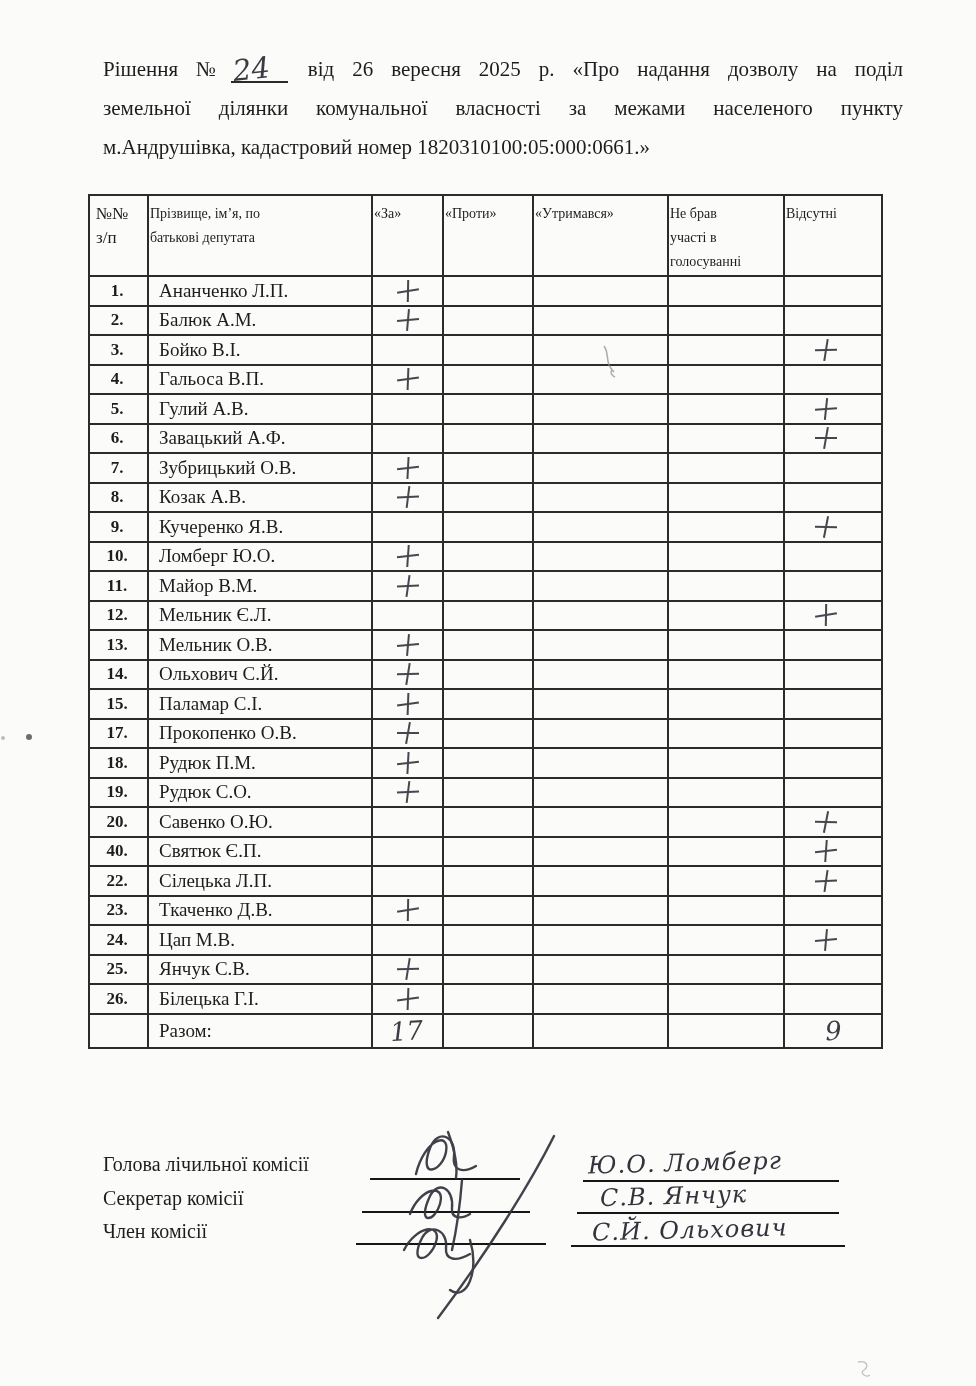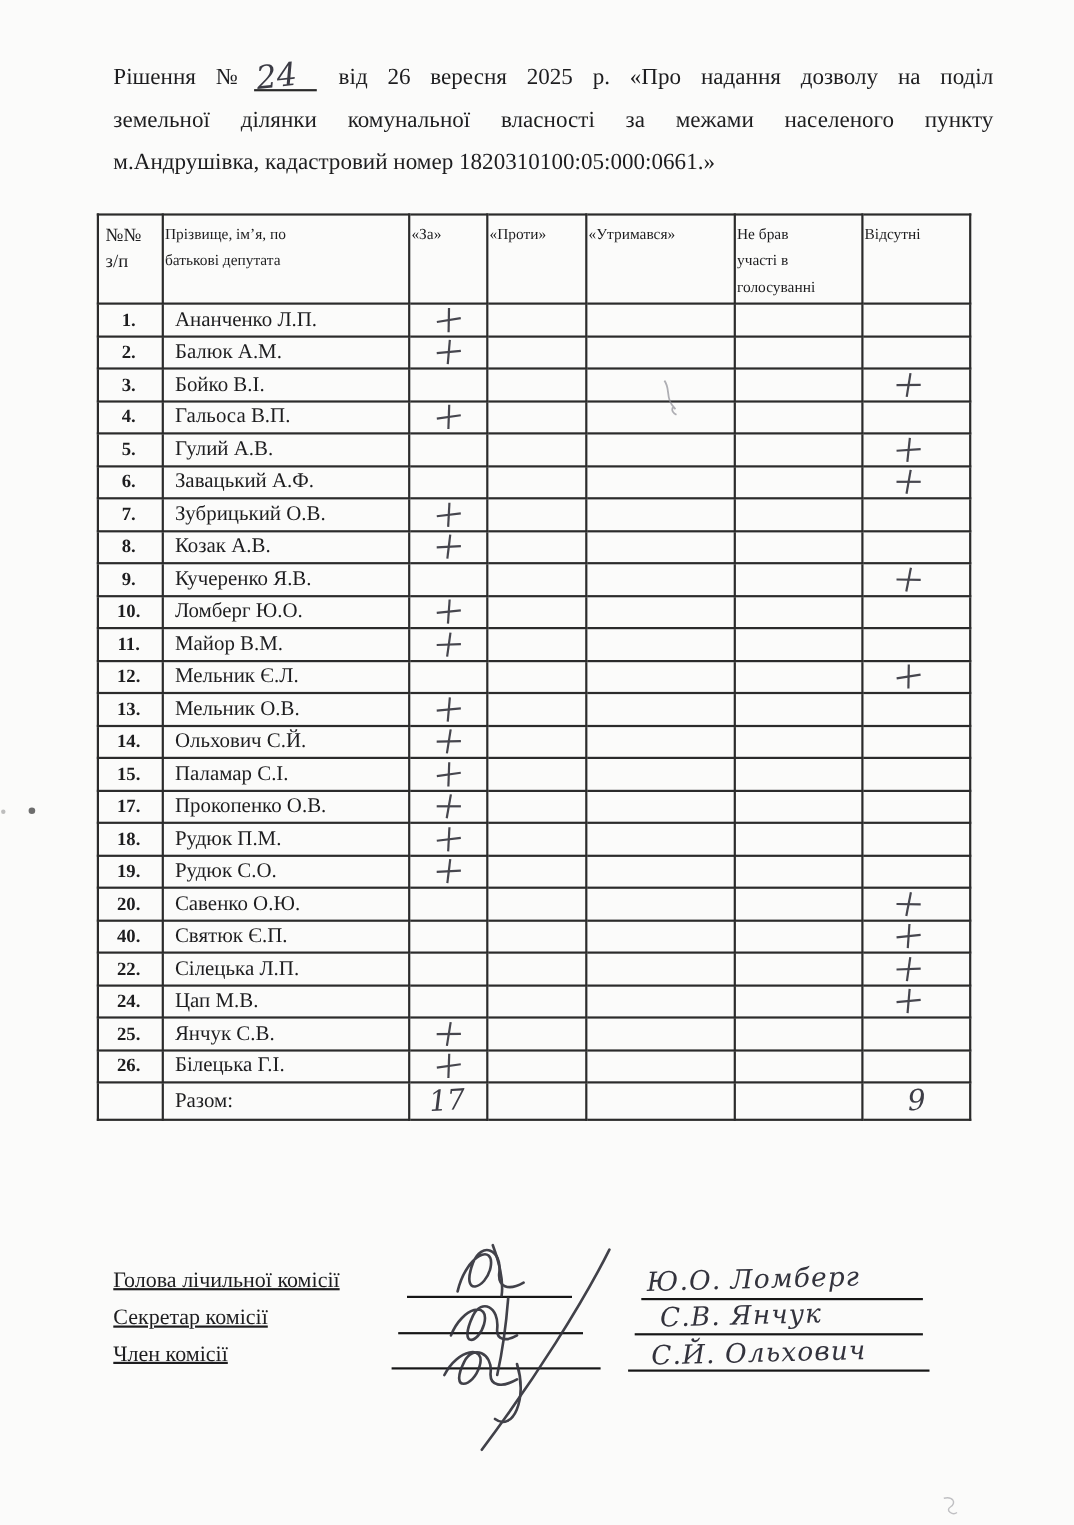--- a/index.html
+++ b/index.html
@@ -27,21 +27,21 @@
   td.c-name{font-size:19px;padding-left:10px;}
   td.c-mark{text-align:center;vertical-align:middle;}
   .mark{position:relative;display:inline-block;width:22px;height:20px;vertical-align:middle;}
   .mark::before{content:"";position:absolute;left:0;right:0;top:9px;height:2px;background:#46464e;transform:rotate(-4deg);}
   .mark::after{content:"";position:absolute;top:-1px;bottom:-1px;left:10px;width:2px;background:#46464e;transform:rotate(6deg);}
   .shift-left{margin-right:14px;}
   .hw-total{display:inline-block;font-family:"DejaVu Serif", serif;font-style:italic;font-size:26px;color:#3d3d46;transform:rotate(-4deg);}
   .t-left{display:block;text-align:left;padding-left:16px;}
   .razom-label{font-size:20px;margin-top:24px;}
   
-  .sig-label{position:absolute;left:103px;font-size:20px;white-space:nowrap;text-decoration:underline;}
+  .sig-label{position:absolute;left:103px;font-size:20px;white-space:nowrap;}
   .sig-line{position:absolute;height:2px;background:#161616;}
   .sig-name{position:absolute;font-family:"DejaVu Serif", serif;font-style:italic;font-size:24px;color:#33333d;white-space:nowrap;transform:rotate(-1.5deg);letter-spacing:1px;}
   .sig-svg{position:absolute;left:358px;top:1122px;}
   
   .speck{position:absolute;border-radius:50%;background:#4a4a4a;}
   .stray-svg{position:absolute;}
 </style>
 </head>
 <body>
 
@@ -258,20 +258,29 @@
       <tr class="data-row">
         <td class="c-num">22.</td>
         <td class="c-name">Сілецька Л.П.</td>
         <td class="c-mark"></td>
         <td class="c-mark"></td>
         <td class="c-mark"></td>
         <td class="c-mark"></td>
         <td class="c-mark"><span class="mark shift-left" title="+" style="transform: rotate(2deg);"></span></td>
       </tr>
       <tr class="data-row">
+        <td class="c-num">23.</td>
+        <td class="c-name">Ткаченко Д.В.</td>
+        <td class="c-mark"><span class="mark" title="+" style="transform: rotate(-5deg);"></span></td>
+        <td class="c-mark"></td>
+        <td class="c-mark"></td>
+        <td class="c-mark"></td>
+        <td class="c-mark"></td>
+      </tr>
+      <tr class="data-row">
         <td class="c-num">24.</td>
         <td class="c-name">Цап М.В.</td>
         <td class="c-mark"></td>
         <td class="c-mark"></td>
         <td class="c-mark"></td>
         <td class="c-mark"></td>
         <td class="c-mark"><span class="mark shift-left" title="+" style="transform: rotate(-1deg);"></span></td>
       </tr>
       <tr class="data-row">
         <td class="c-num">25.</td>

